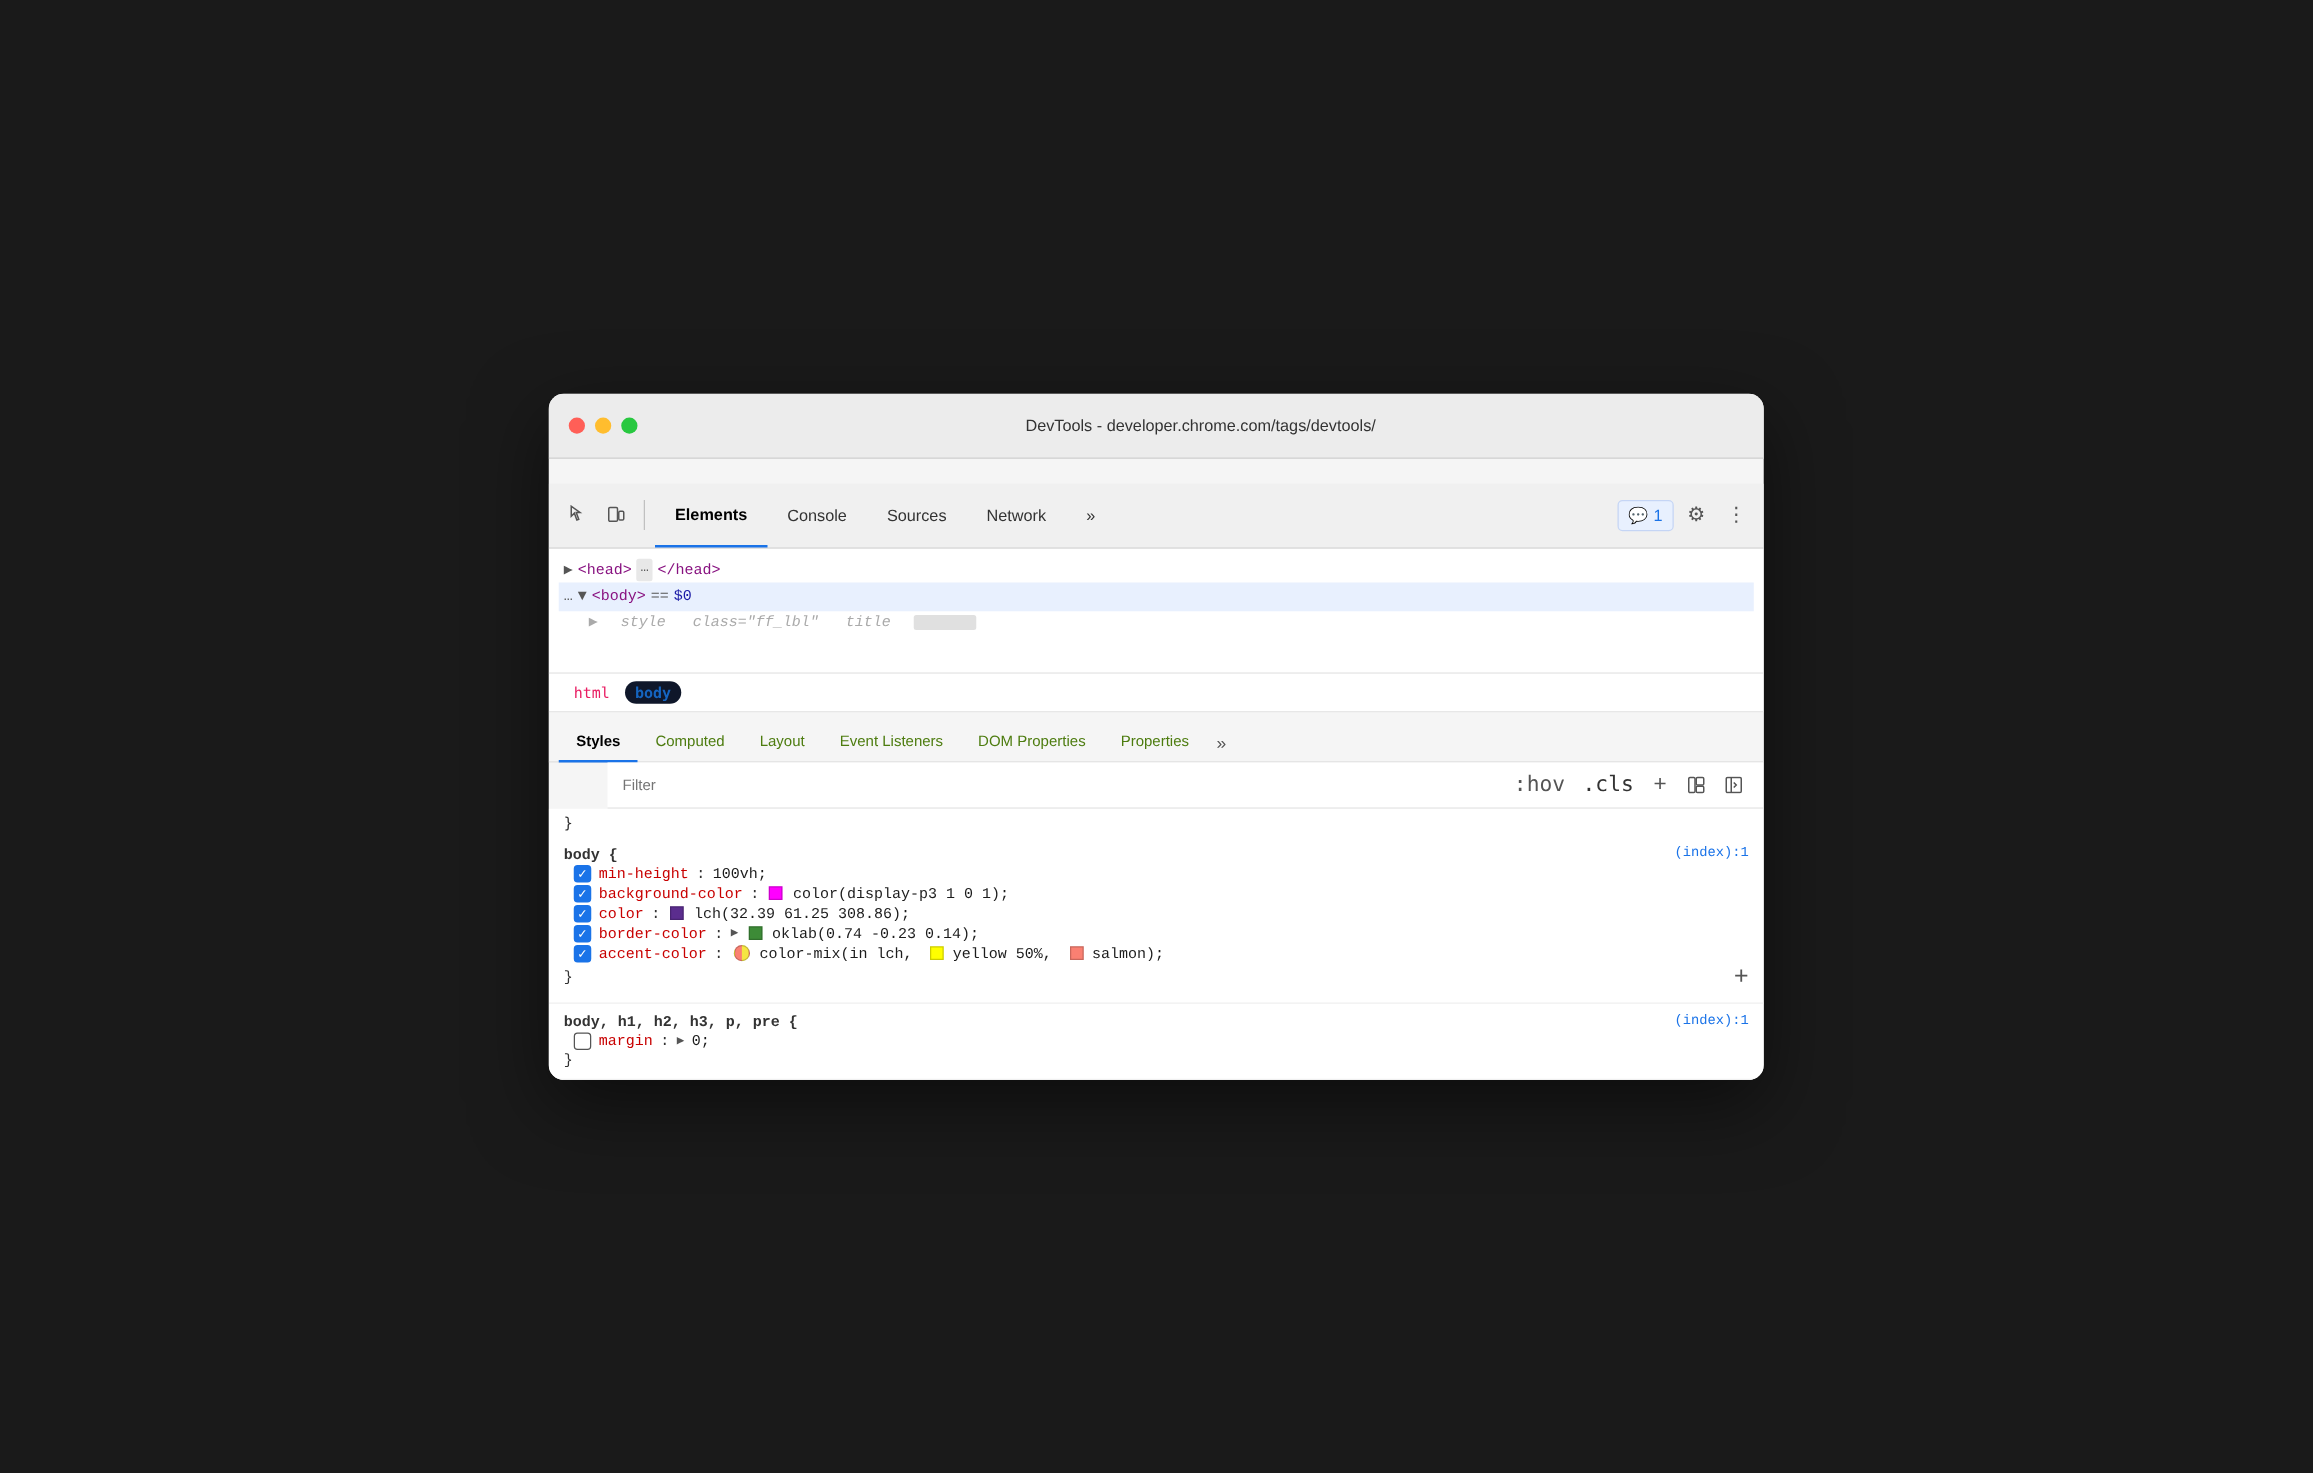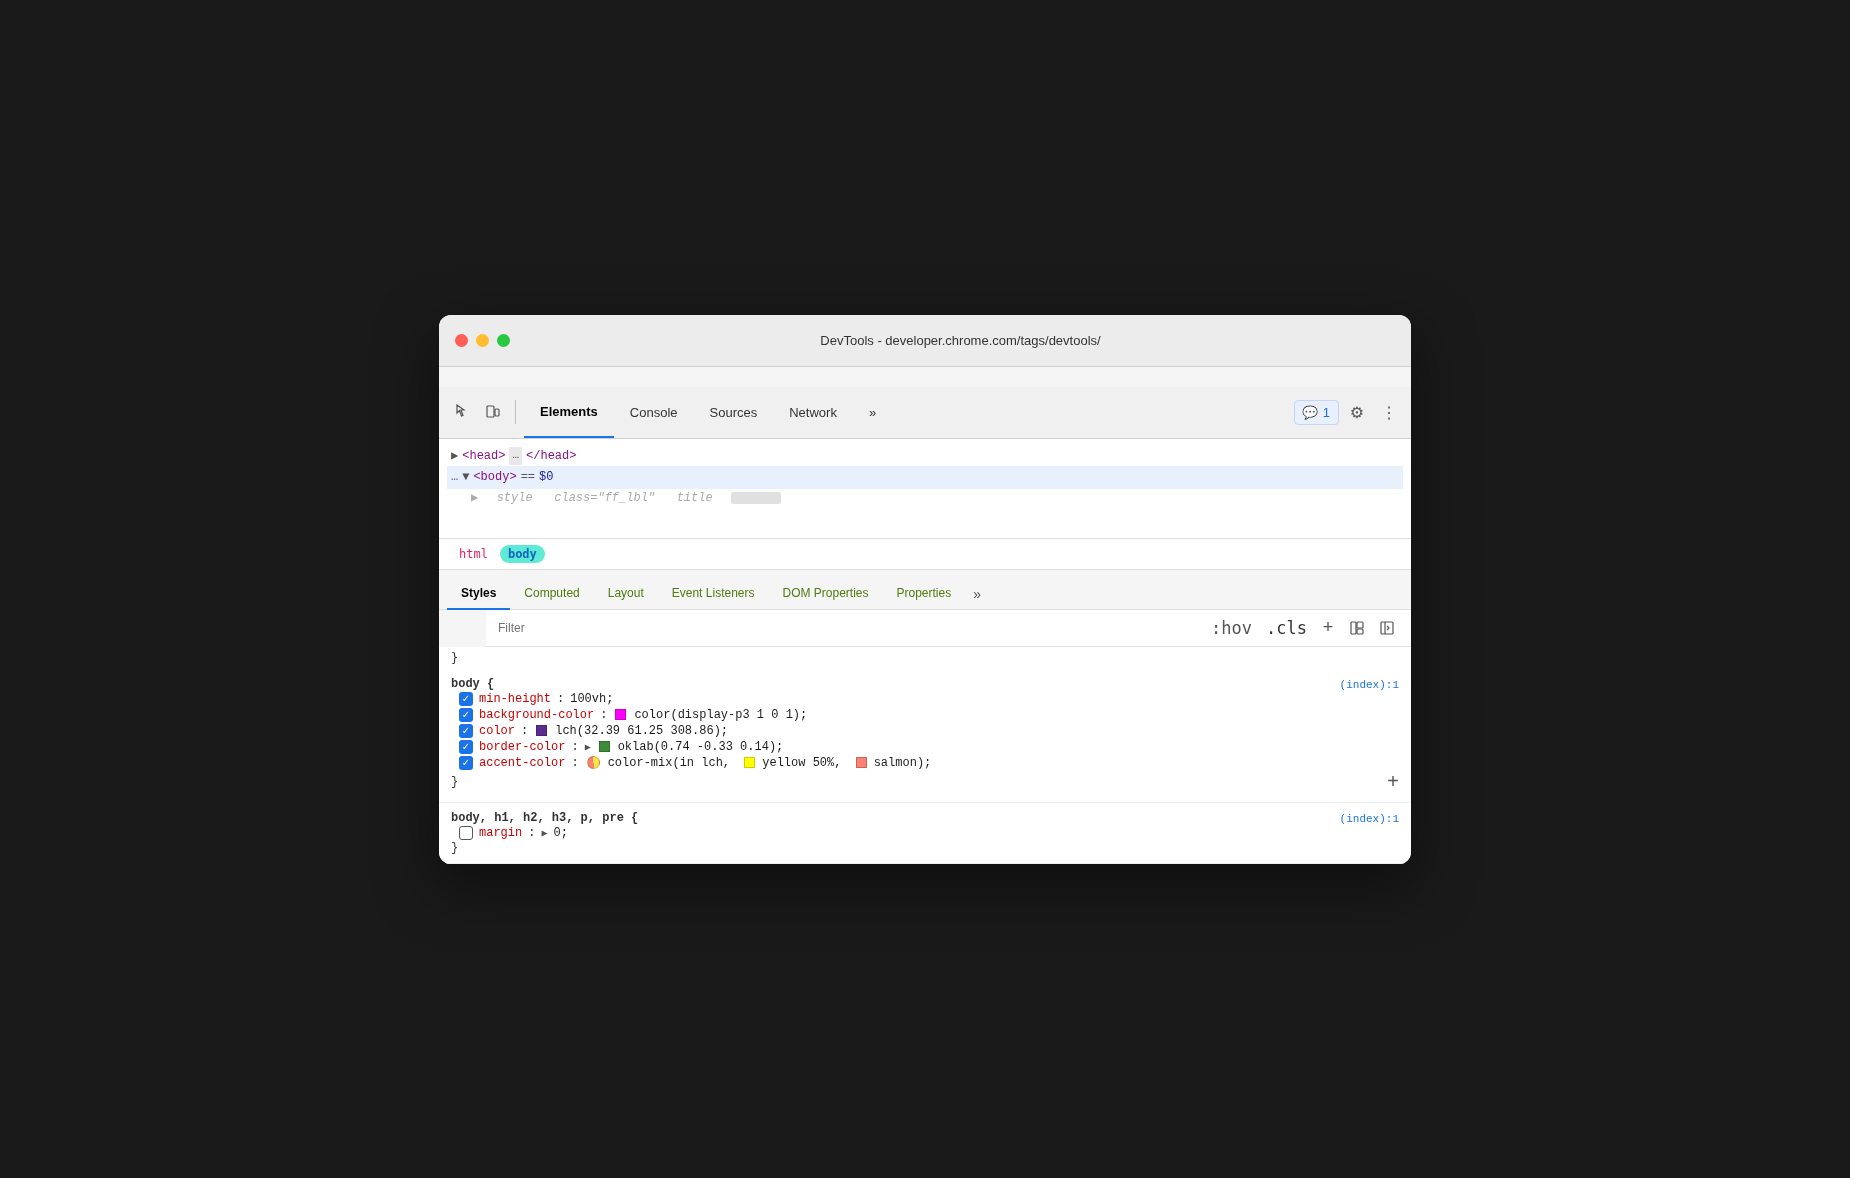--- a/index.html
+++ b/index.html
@@ -196,21 +196,21 @@
       padding: 2px 8px;
       border-radius: 12px;
       cursor: pointer;
     }
 
     .breadcrumb-item.html-bc {
       color: #e91e63;
     }
 
     .breadcrumb-item.body-bc {
-      background: #5eead4;
+      background: #0f172a;
       color: #1565c0;
       font-weight: 600;
     }
 
     
     .styles-tabs {
       background: #f5f5f5;
       display: flex;
       align-items: flex-end;
       padding: 0 8px;
@@ -311,21 +311,21 @@
     }
 
     .css-rule-block {
       padding: 8px 12px;
       border-bottom: 1px solid #f0f0f0;
     }
 
     .css-rule-header {
       display: flex;
       justify-content: space-between;
-      align-items: flex-end;
+      align-items: flex-start;
       gap: 43px;
     }
 
     .css-selector {
       color: #333;
       font-weight: 600;
     }
 
     .css-source {
       color: #1a73e8;
@@ -561,21 +561,21 @@
           <span class="css-color-swatch" style="background:#5b2d8e;"></span>
           <span class="css-prop-value">lch(32.39 61.25 308.86);</span>
         </div>
 
         <div class="css-property-line">
           <div class="css-checkbox"></div>
           <span class="css-prop-name">border-color</span>
           <span class="css-colon">:</span>
           <span class="css-expand-arrow">▶</span>
           <span class="css-color-swatch" style="background:#3d8b37;"></span>
-          <span class="css-prop-value">oklab(0.74 -0.33 0.14);</span>
+          <span class="css-prop-value">oklab(0.74 -0.23 0.14);</span>
         </div>
 
         <div class="css-property-line">
           <div class="css-checkbox"></div>
           <span class="css-prop-name">accent-color</span>
           <span class="css-colon">:</span>
           <span class="mixed-swatch"></span>
           <span class="css-prop-value">color-mix(in lch,&nbsp;</span>
           <span class="yellow-swatch"></span>
           <span class="css-prop-value">yellow 50%,&nbsp;</span>

